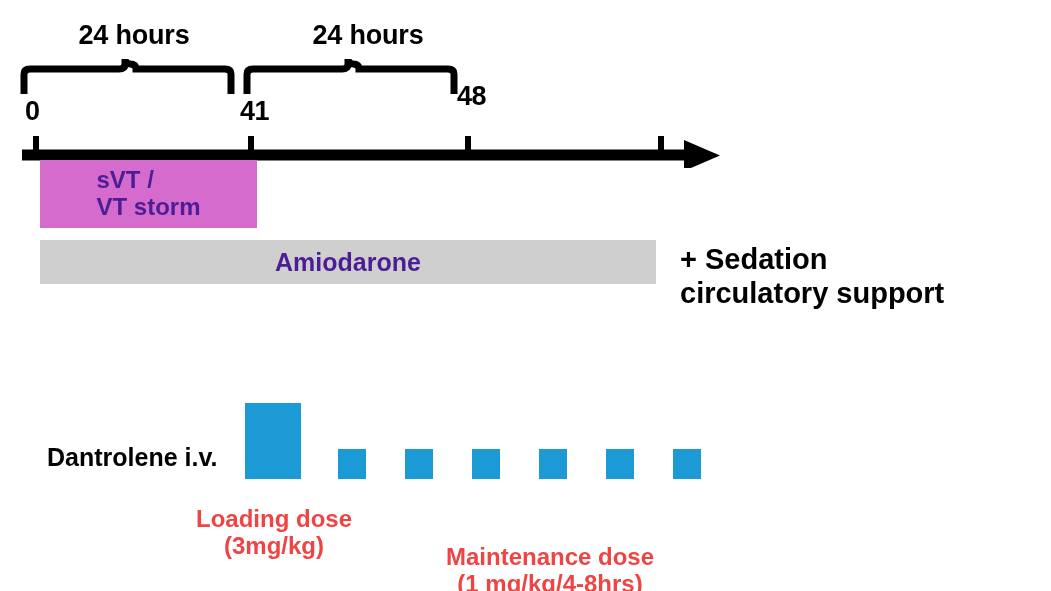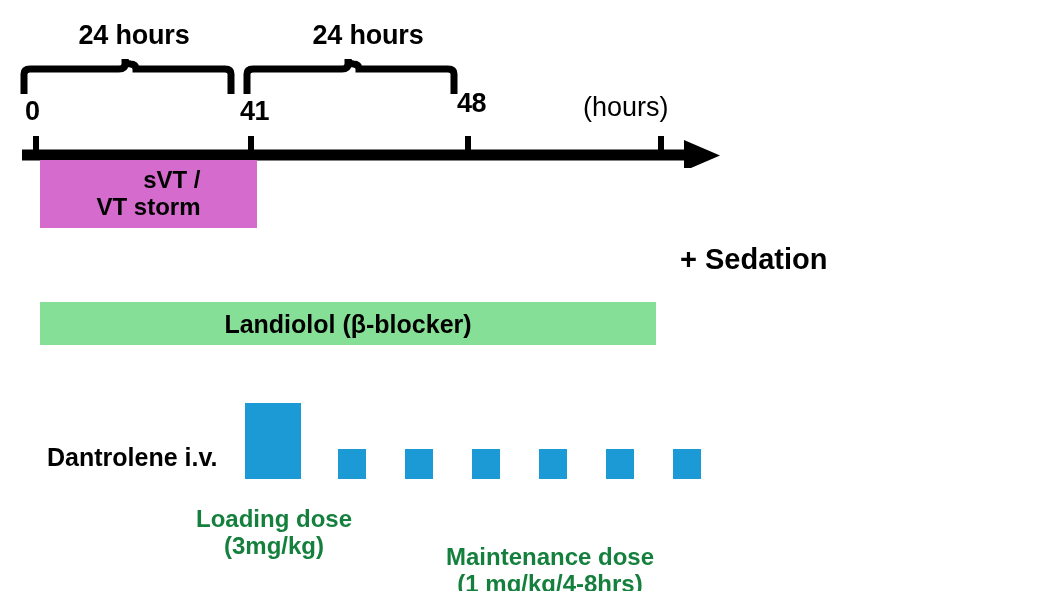--- a/index.html
+++ b/index.html
@@ -56,41 +56,41 @@
   .bar {
     position: absolute;
     display: flex;
     align-items: center;
     justify-content: center;
     box-sizing: border-box;
   }
   .bar-label {
     font-weight: bold;
     font-size: 25px;
-    color: #000000;
-    text-align: right;
+    color: #4c1d95;
+    text-align: left;
     line-height: 1.12;
     white-space: pre-line;
   }
   .bar-label.two-line { font-size: 24px; }
 
   
   .dose-bar { position: absolute; }
   .row-label {
     position: absolute;
     font-weight: bold;
     font-size: 25px;
     color: #000;
     white-space: nowrap;
   }
   .dose-caption {
     position: absolute;
     font-weight: bold;
     font-size: 24px;
-    color: #15803d;
+    color: #ef4444;
     text-align: center;
     line-height: 1.14;
     white-space: pre-line;
   }
 
   
   .side-note {
     position: absolute;
     font-weight: bold;
     font-size: 29px;
@@ -116,23 +116,22 @@
   </div>
   <div class="brace-wrap" id="brace1" style="left: 242px; top: 58px;">
     <svg width="222" height="38" viewBox="0 0 222 38" aria-hidden="true">
       <path d="M5 36 L5 16 Q5 11 11 11 L100 11 Q106 11 106 6 L106 1
                Q106 6 112 6 L111 6 Q117 6 117 11 L206 11 Q212 11 212 16 L212 36" fill="none" stroke="#000" stroke-width="7" stroke-linecap="butt" stroke-linejoin="miter"></path>
     </svg>
   </div>
 
   <div class="tick-label" id="tick0" style="left: 25px; top: 96px;">0</div>
   <div class="tick-label" id="tick1" style="left: 240px; top: 96px;">41</div>
-  <div class="tick-label" id="tick2" style="left: 457px; top: 88px;">48</div>
+  <div class="tick-label" id="tick2" style="left: 457px; top: 81px;">48</div>
 
-  <div class="hours-label" id="unitlabel" style="left: 583px; top: 92px;">(hours)</div>
 
   <div class="axis-wrap" id="axis" style="left: 8px; top: 122px;">
     <svg width="720" height="46" viewBox="0 0 720 46" aria-hidden="true">
 
       <g id="axis-ticks" stroke="#000" stroke-width="6">
           <line x1="28" y1="14" x2="28" y2="33"></line>
           <line x1="243" y1="14" x2="243" y2="33"></line>
           <line x1="460" y1="14" x2="460" y2="33"></line>
           <line x1="653" y1="14" x2="653" y2="33"></line>
         </g>
@@ -140,22 +139,22 @@
       <line x1="14" y1="33" x2="690" y2="33" stroke="#000" stroke-width="11"></line>
 
       <polygon points="676,18 712,33.5 676,49" fill="#000"></polygon>
     </svg>
   </div>
 
   <div class="bar" id="bar0" style="left: 40px; top: 160px; width: 217px; height: 68px; background: rgb(212, 107, 205);">
     <span class="bar-label two-line">sVT /
 VT storm</span>
   </div>
-  <div class="bar" id="bar2" style="left: 40px; top: 302px; width: 616px; height: 43px; background: rgb(134, 223, 150);">
-    <span class="bar-label">Landiolol (β-blocker)</span>
+  <div class="bar" id="bar1" style="left: 40px; top: 240px; width: 616px; height: 44px; background: rgb(207, 207, 207);">
+    <span class="bar-label">Amiodarone</span>
   </div>
 
   <div class="row-label" id="dantlabel" style="left: 47px; top: 443px;">Dantrolene i.v.</div>
 
   <div class="dose-bar" id="loadingbar" style="left: 245px; top: 403px; width: 56px; height: 76px; background: rgb(28, 154, 214);"></div>
 
   <div id="maintenance-bars-container">
       <div class="dose-bar" style="left: 338px; top: 449px; width: 28px; height: 30px; background: rgb(28, 154, 214);"></div>
       <div class="dose-bar" style="left: 405px; top: 449px; width: 28px; height: 30px; background: rgb(28, 154, 214);"></div>
       <div class="dose-bar" style="left: 472px; top: 449px; width: 28px; height: 30px; background: rgb(28, 154, 214);"></div>
@@ -164,15 +163,16 @@
       <div class="dose-bar" style="left: 673px; top: 449px; width: 28px; height: 30px; background: rgb(28, 154, 214);"></div>
     </div>
 
   <div class="dose-caption" id="cap0" style="left: 104px; top: 505px; width: 340px;">Loading dose
 (3mg/kg)</div>
   <div class="dose-caption" id="cap1" style="left: 380px; top: 505px; width: 340px; margin-top: 38px;">Maintenance dose
 (1 mg/kg/4-8hrs)</div>
 
   <div class="side-note" id="sidenote" style="left: 680px; top: 243px; width: 350px;">
     <div>+ Sedation</div>
+    <div>circulatory support</div>
   </div>
 
 </div>
 
 </body></html>

